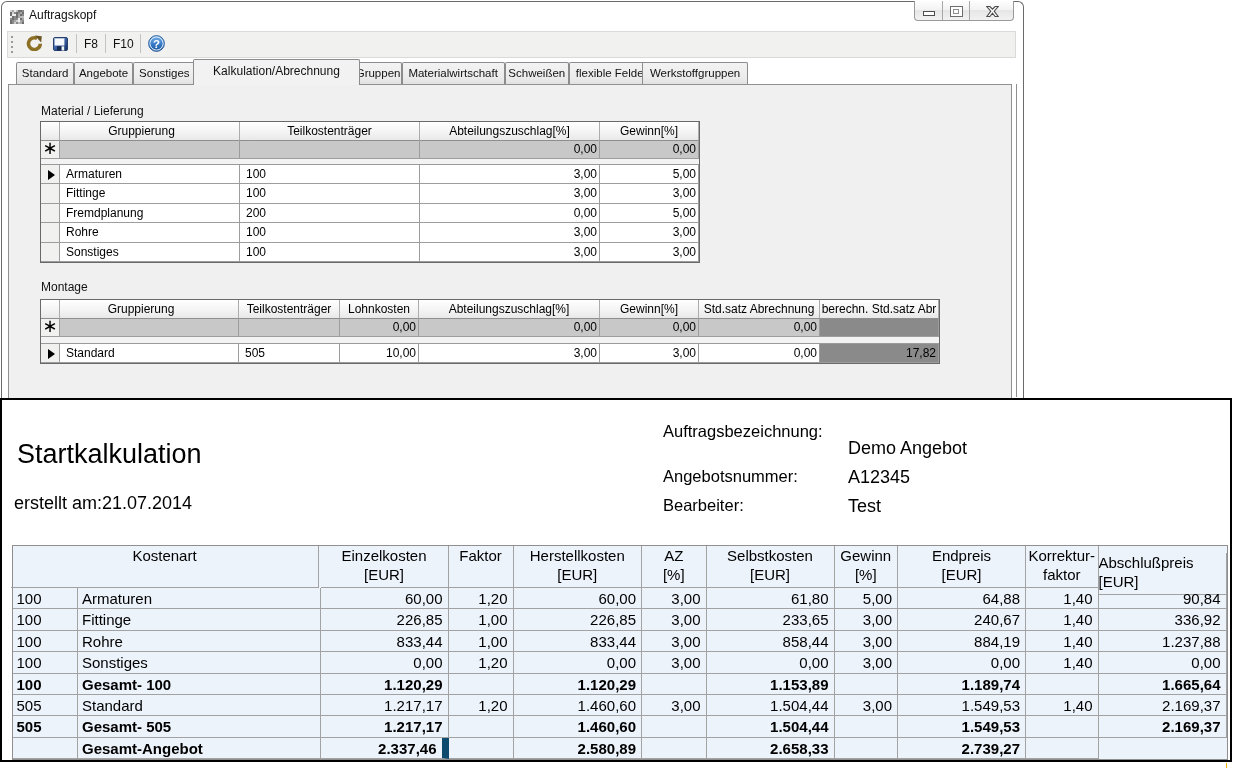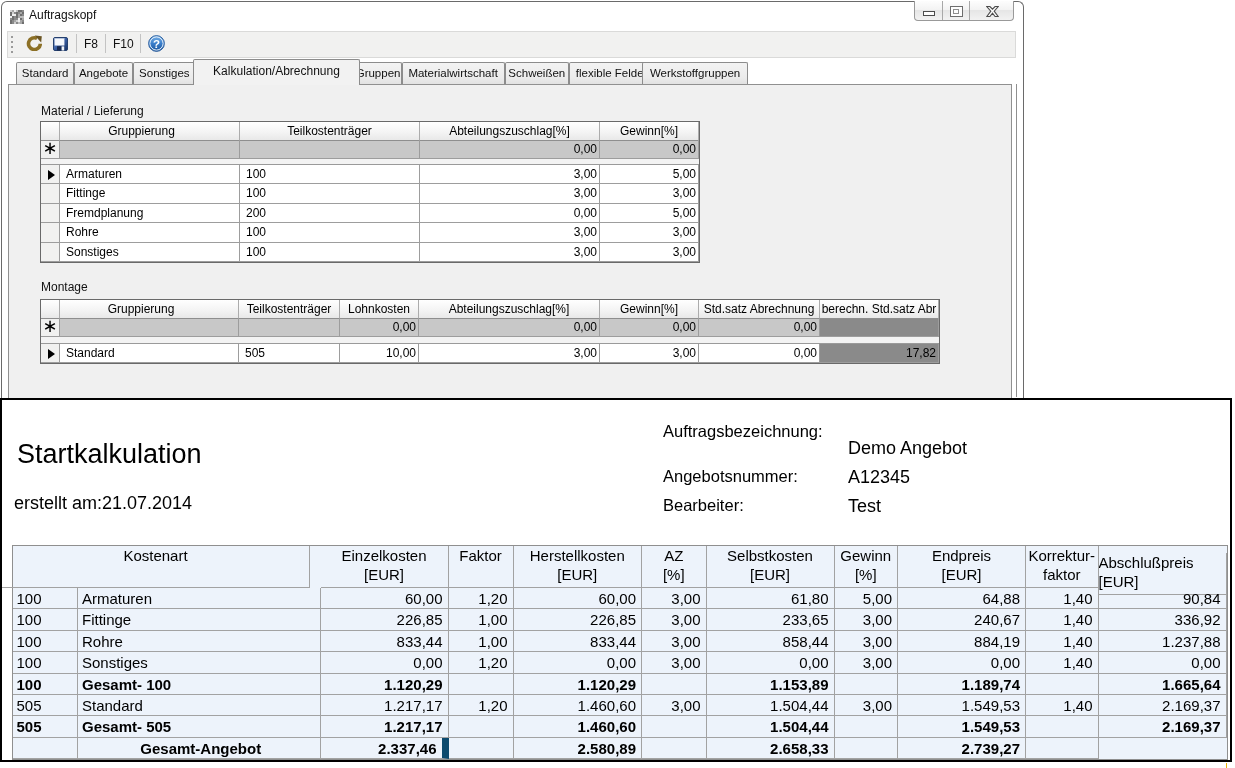--- a/index.html
+++ b/index.html
@@ -245,21 +245,21 @@
 <div id="report"></div>
 <div id="rtitle">Startkalkulation</div>
 <div id="rsub">erstellt am:21.07.2014</div>
 <div class="rlab" style="top:422px">Auftragsbezeichnung:</div>
 <div class="rval" style="top:438px">Demo Angebot</div>
 <div class="rlab" style="top:467px">Angebotsnummer:</div>
 <div class="rval" style="top:467px">A12345</div>
 <div class="rlab" style="top:496px">Bearbeiter:</div>
 <div class="rval" style="top:496px">Test</div>
 <div class="abs" style="left:11.5px;top:545.0px;width:1216.0px;height:215.2px;border:1px solid #8f8f8f;background:#edf3fb;z-index:11"></div>
-<div class="abs rcell" style="left:2px;top:546.0px;width:308.0px;height:42.0px;text-align:center;border-right:1px solid #a2a2a2;border-bottom:1px solid #a2a2a2;z-index:12">
+<div class="abs rcell" style="left:11px;top:546.0px;width:308.0px;height:42.0px;text-align:center;border-right:1px solid #a2a2a2;border-bottom:1px solid #a2a2a2;z-index:12">
     <div style="line-height:20px">Kostenart</div>
     <div style="line-height:17px"></div>
   </div>
 <div class="abs rcell" style="left:320.5px;top:546.0px;width:128.0px;height:42.0px;text-align:center;border-right:1px solid #a2a2a2;border-bottom:1px solid #a2a2a2;z-index:12">
     <div style="line-height:20px">Einzelkosten</div>
     <div style="line-height:17px">[EUR]</div>
   </div>
 <div class="abs rcell" style="left:448.5px;top:546.0px;width:65.0px;height:42.0px;text-align:center;border-right:1px solid #a2a2a2;border-bottom:1px solid #a2a2a2;z-index:12">
     <div style="line-height:20px">Faktor</div>
     <div style="line-height:17px"></div>
@@ -363,21 +363,21 @@
 <div class="abs rcell" style="left:320.5px;top:716.4px;width:128.0px;height:21.4px;text-align:right;padding-right:5px;font-weight:bold;line-height:21.4px;border-right:1px solid #a2a2a2;border-bottom:1px solid #a2a2a2;z-index:12">1.217,17</div>
 <div class="abs rcell" style="left:448.5px;top:716.4px;width:65.0px;height:21.4px;text-align:right;padding-right:5px;font-weight:bold;line-height:21.4px;border-right:1px solid #a2a2a2;border-bottom:1px solid #a2a2a2;z-index:12"></div>
 <div class="abs rcell" style="left:513.5px;top:716.4px;width:128.5px;height:21.4px;text-align:right;padding-right:5px;font-weight:bold;line-height:21.4px;border-right:1px solid #a2a2a2;border-bottom:1px solid #a2a2a2;z-index:12">1.460,60</div>
 <div class="abs rcell" style="left:642px;top:716.4px;width:64.5px;height:21.4px;text-align:right;padding-right:5px;font-weight:bold;line-height:21.4px;border-right:1px solid #a2a2a2;border-bottom:1px solid #a2a2a2;z-index:12"></div>
 <div class="abs rcell" style="left:706.5px;top:716.4px;width:128.0px;height:21.4px;text-align:right;padding-right:5px;font-weight:bold;line-height:21.4px;border-right:1px solid #a2a2a2;border-bottom:1px solid #a2a2a2;z-index:12">1.504,44</div>
 <div class="abs rcell" style="left:834.5px;top:716.4px;width:63.5px;height:21.4px;text-align:right;padding-right:5px;font-weight:bold;line-height:21.4px;border-right:1px solid #a2a2a2;border-bottom:1px solid #a2a2a2;z-index:12"></div>
 <div class="abs rcell" style="left:898px;top:716.4px;width:128px;height:21.4px;text-align:right;padding-right:5px;font-weight:bold;line-height:21.4px;border-right:1px solid #a2a2a2;border-bottom:1px solid #a2a2a2;z-index:12">1.549,53</div>
 <div class="abs rcell" style="left:1026px;top:716.4px;width:72.5px;height:21.4px;text-align:right;padding-right:5px;font-weight:bold;line-height:21.4px;border-right:1px solid #a2a2a2;border-bottom:1px solid #a2a2a2;z-index:12"></div>
 <div class="abs rcell" style="left:1098.5px;top:716.4px;width:128.0px;height:21.4px;text-align:right;padding-right:5px;font-weight:bold;line-height:21.4px;border-right:1px solid #a2a2a2;border-bottom:1px solid #a2a2a2;z-index:12">2.169,37</div>
 <div class="abs rcell" style="left:12.5px;top:737.8px;width:65.5px;height:21.4px;text-align:left;padding-left:4px;font-weight:bold;line-height:21.4px;border-right:1px solid #a2a2a2;border-bottom:1px solid #a2a2a2;z-index:12"></div>
-<div class="abs rcell" style="left:78px;top:737.8px;width:242.5px;height:21.4px;text-align:center;padding-left:4px;font-weight:bold;line-height:21.4px;border-right:1px solid #a2a2a2;border-bottom:1px solid #a2a2a2;z-index:12">Gesamt-Angebot</div>
+<div class="abs rcell" style="left:78px;top:737.8px;width:242.5px;height:21.4px;text-align:left;padding-left:4px;font-weight:bold;line-height:21.4px;border-right:1px solid #a2a2a2;border-bottom:1px solid #a2a2a2;z-index:12">Gesamt-Angebot</div>
 <div class="abs rcell" style="left:320.5px;top:737.8px;width:128.0px;height:21.4px;text-align:right;padding-right:5px;font-weight:bold;line-height:21.4px;border-right:7px solid #0c4a6e;border-bottom:1px solid #a2a2a2;z-index:12">2.337,46</div>
 <div class="abs rcell" style="left:448.5px;top:737.8px;width:65.0px;height:21.4px;text-align:right;padding-right:5px;font-weight:bold;line-height:21.4px;border-right:1px solid #a2a2a2;border-bottom:1px solid #a2a2a2;z-index:12"></div>
 <div class="abs rcell" style="left:513.5px;top:737.8px;width:128.5px;height:21.4px;text-align:right;padding-right:5px;font-weight:bold;line-height:21.4px;border-right:1px solid #a2a2a2;border-bottom:1px solid #a2a2a2;z-index:12">2.580,89</div>
 <div class="abs rcell" style="left:642px;top:737.8px;width:64.5px;height:21.4px;text-align:right;padding-right:5px;font-weight:bold;line-height:21.4px;border-right:1px solid #a2a2a2;border-bottom:1px solid #a2a2a2;z-index:12"></div>
 <div class="abs rcell" style="left:706.5px;top:737.8px;width:128.0px;height:21.4px;text-align:right;padding-right:5px;font-weight:bold;line-height:21.4px;border-right:1px solid #a2a2a2;border-bottom:1px solid #a2a2a2;z-index:12">2.658,33</div>
 <div class="abs rcell" style="left:834.5px;top:737.8px;width:63.5px;height:21.4px;text-align:right;padding-right:5px;font-weight:bold;line-height:21.4px;border-right:1px solid #a2a2a2;border-bottom:1px solid #a2a2a2;z-index:12"></div>
 <div class="abs rcell" style="left:898px;top:737.8px;width:128px;height:21.4px;text-align:right;padding-right:5px;font-weight:bold;line-height:21.4px;border-right:1px solid #a2a2a2;border-bottom:1px solid #a2a2a2;z-index:12">2.739,27</div>
 <div class="abs rcell" style="left:1026px;top:737.8px;width:72.5px;height:21.4px;text-align:right;padding-right:5px;font-weight:bold;line-height:21.4px;border-right:1px solid #a2a2a2;border-bottom:1px solid #a2a2a2;z-index:12"></div>
 <div class="abs rcell" style="left:1098.5px;top:763px;width:128.0px;height:21.4px;text-align:left;padding-right:5px;font-weight:bold;line-height:21.4px;border-right:1px solid #eab308;border-bottom:1px solid #a2a2a2;z-index:12">3.835,01</div>
 

